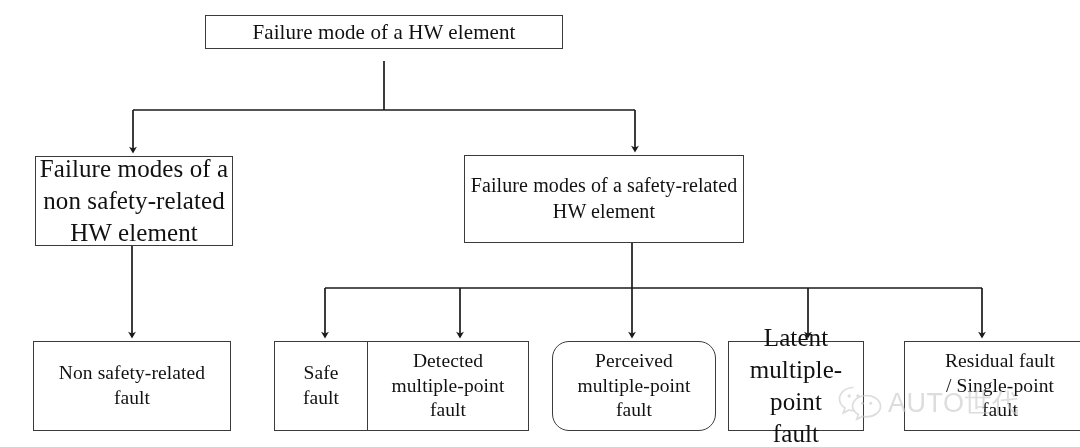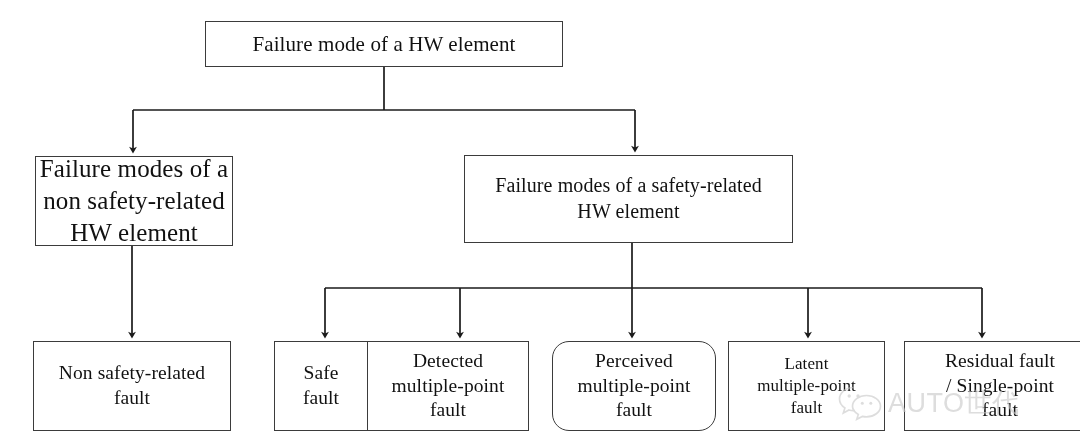--- a/index.html
+++ b/index.html
@@ -31,28 +31,28 @@
     color: #111111;
     display: flex;
     align-items: center;
     justify-content: center;
     text-align: center;
     line-height: 1.28;
     letter-spacing: 0.1px;
     white-space: pre-line;
     z-index: 2;
   }
-  .node-root      { left: 205px; top: 21px;  width: 358px; height: 46px;  font-size: 21px; }
+  .node-root      { left: 205px; top: 15px;  width: 358px; height: 34px;  font-size: 21px; }
   .node-l2-left   { left: 35px;  top: 156px; width: 198px; height: 90px;  font-size: 25px; }
-  .node-l2-right  { left: 464px; top: 155px; width: 329px; height: 88px;  font-size: 20px; }
+  .node-l2-right  { left: 464px; top: 155px; width: 280px; height: 88px;  font-size: 20px; }
   .node-l3-a      { left: 33px;  top: 341px; width: 198px; height: 90px;  font-size: 19.5px; }
   .node-l3-b      { left: 274px; top: 341px; width: 94px;  height: 90px;  font-size: 19.5px; }
   .node-l3-c      { left: 367px; top: 341px; width: 162px; height: 90px;  font-size: 19.5px; }
   .node-l3-d      { left: 552px; top: 341px; width: 164px; height: 90px;  font-size: 19.5px; border-radius: 17px; }
-  .node-l3-e      { left: 728px; top: 341px; width: 157px; height: 90px;  font-size: 17px; }
+  .node-l3-e      { left: 728px; top: 341px; width: 136px; height: 90px;  font-size: 25px; }
   .node-l3-f      { left: 904px; top: 341px; width: 192px; height: 90px;  font-size: 19.5px; }
 
   #watermark {
     position: absolute;
     left: 837px;
     top: 378px;
     width: 186px;
     height: 50px;
     z-index: 5;
     pointer-events: none;

